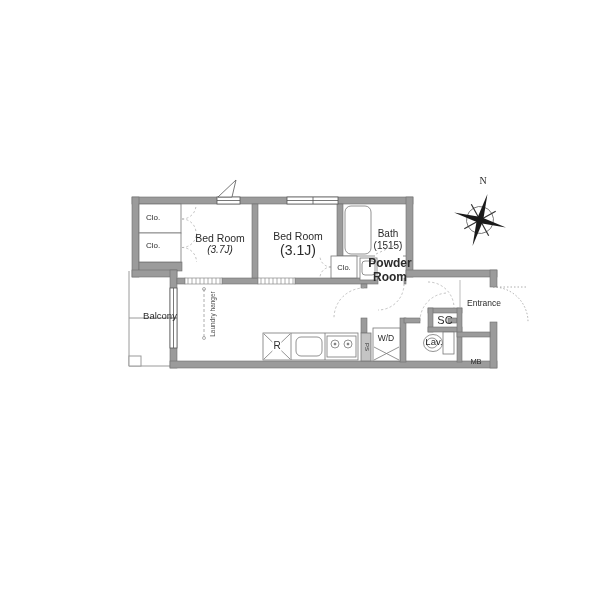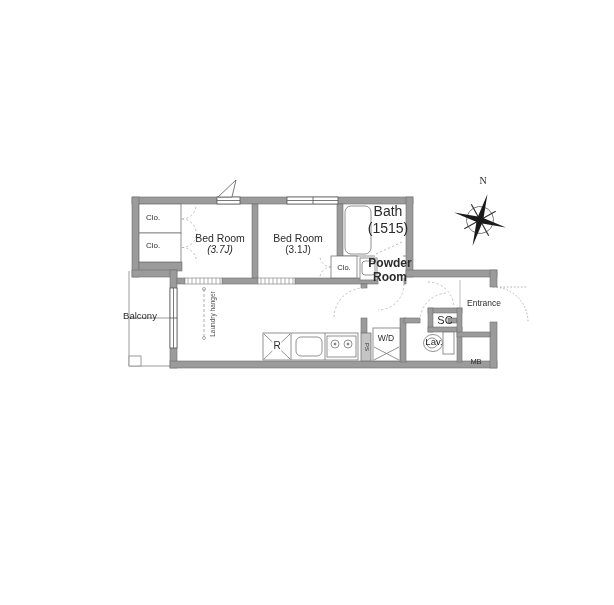--- a/index.html
+++ b/index.html
@@ -149,32 +149,32 @@
 
   <div class="lbl" style="left:153px;top:218px;font-size:8px;">Clo.</div>
   <div class="lbl" style="left:153px;top:246px;font-size:8px;">Clo.</div>
 
   <div class="lbl" style="left:220px;top:244px;font-size:10.5px;">
     <span class="l2">Bed Room</span>
     <span class="l2" style="font-size:10px;font-style:italic;">(3.7J)</span>
   </div>
   <div class="lbl" style="left:298px;top:244px;font-size:10.5px;">
     <span class="l2">Bed Room</span>
-    <span class="l2" style="font-size:10px;">(3.1J)</span>
+    <span class="l2" style="font-size:14px;">(3.1J)</span>
   </div>
-  <div class="lbl" style="left:388px;top:220px;font-size:14px;">
+  <div class="lbl" style="left:388px;top:240px;font-size:10px;">
     <span class="l2">Bath</span>
     <span class="l2">(1515)</span>
   </div>
   <div class="lbl" style="left:344px;top:268px;font-size:7.5px;">Clo.</div>
   <div class="lbl" style="left:390px;top:270px;font-size:12px;font-weight:bold;">
     <span class="l2">Powder</span>
     <span class="l2">Room</span>
   </div>
-  <div class="lbl" style="left:140px;top:316px;font-size:9.5px;">Balcony</div>
+  <div class="lbl" style="left:160px;top:316px;font-size:9.5px;">Balcony</div>
   <div class="lbl rot-ccw" style="left:213px;top:314px;font-size:6.5px;color:#555;">Laundry hanger</div>
 
   <div class="lbl whitebg" style="left:277px;top:346px;font-size:10px;">R</div>
   <div class="lbl rot-cw" style="left:366px;top:347px;font-size:6px;">PS</div>
   <div class="lbl whitebg" style="left:386px;top:338px;font-size:8.5px;">W/D</div>
   <div class="lbl" style="left:434px;top:342px;font-size:9.5px;">Lav.</div>
   <div class="lbl" style="left:445px;top:320px;font-size:11px;">SC</div>
   <div class="lbl" style="left:474px;top:303px;font-size:8.5px;padding-left:20px;">Entrance</div>
   <div class="lbl" style="left:476px;top:362px;font-size:7.5px;">MB</div>
 

